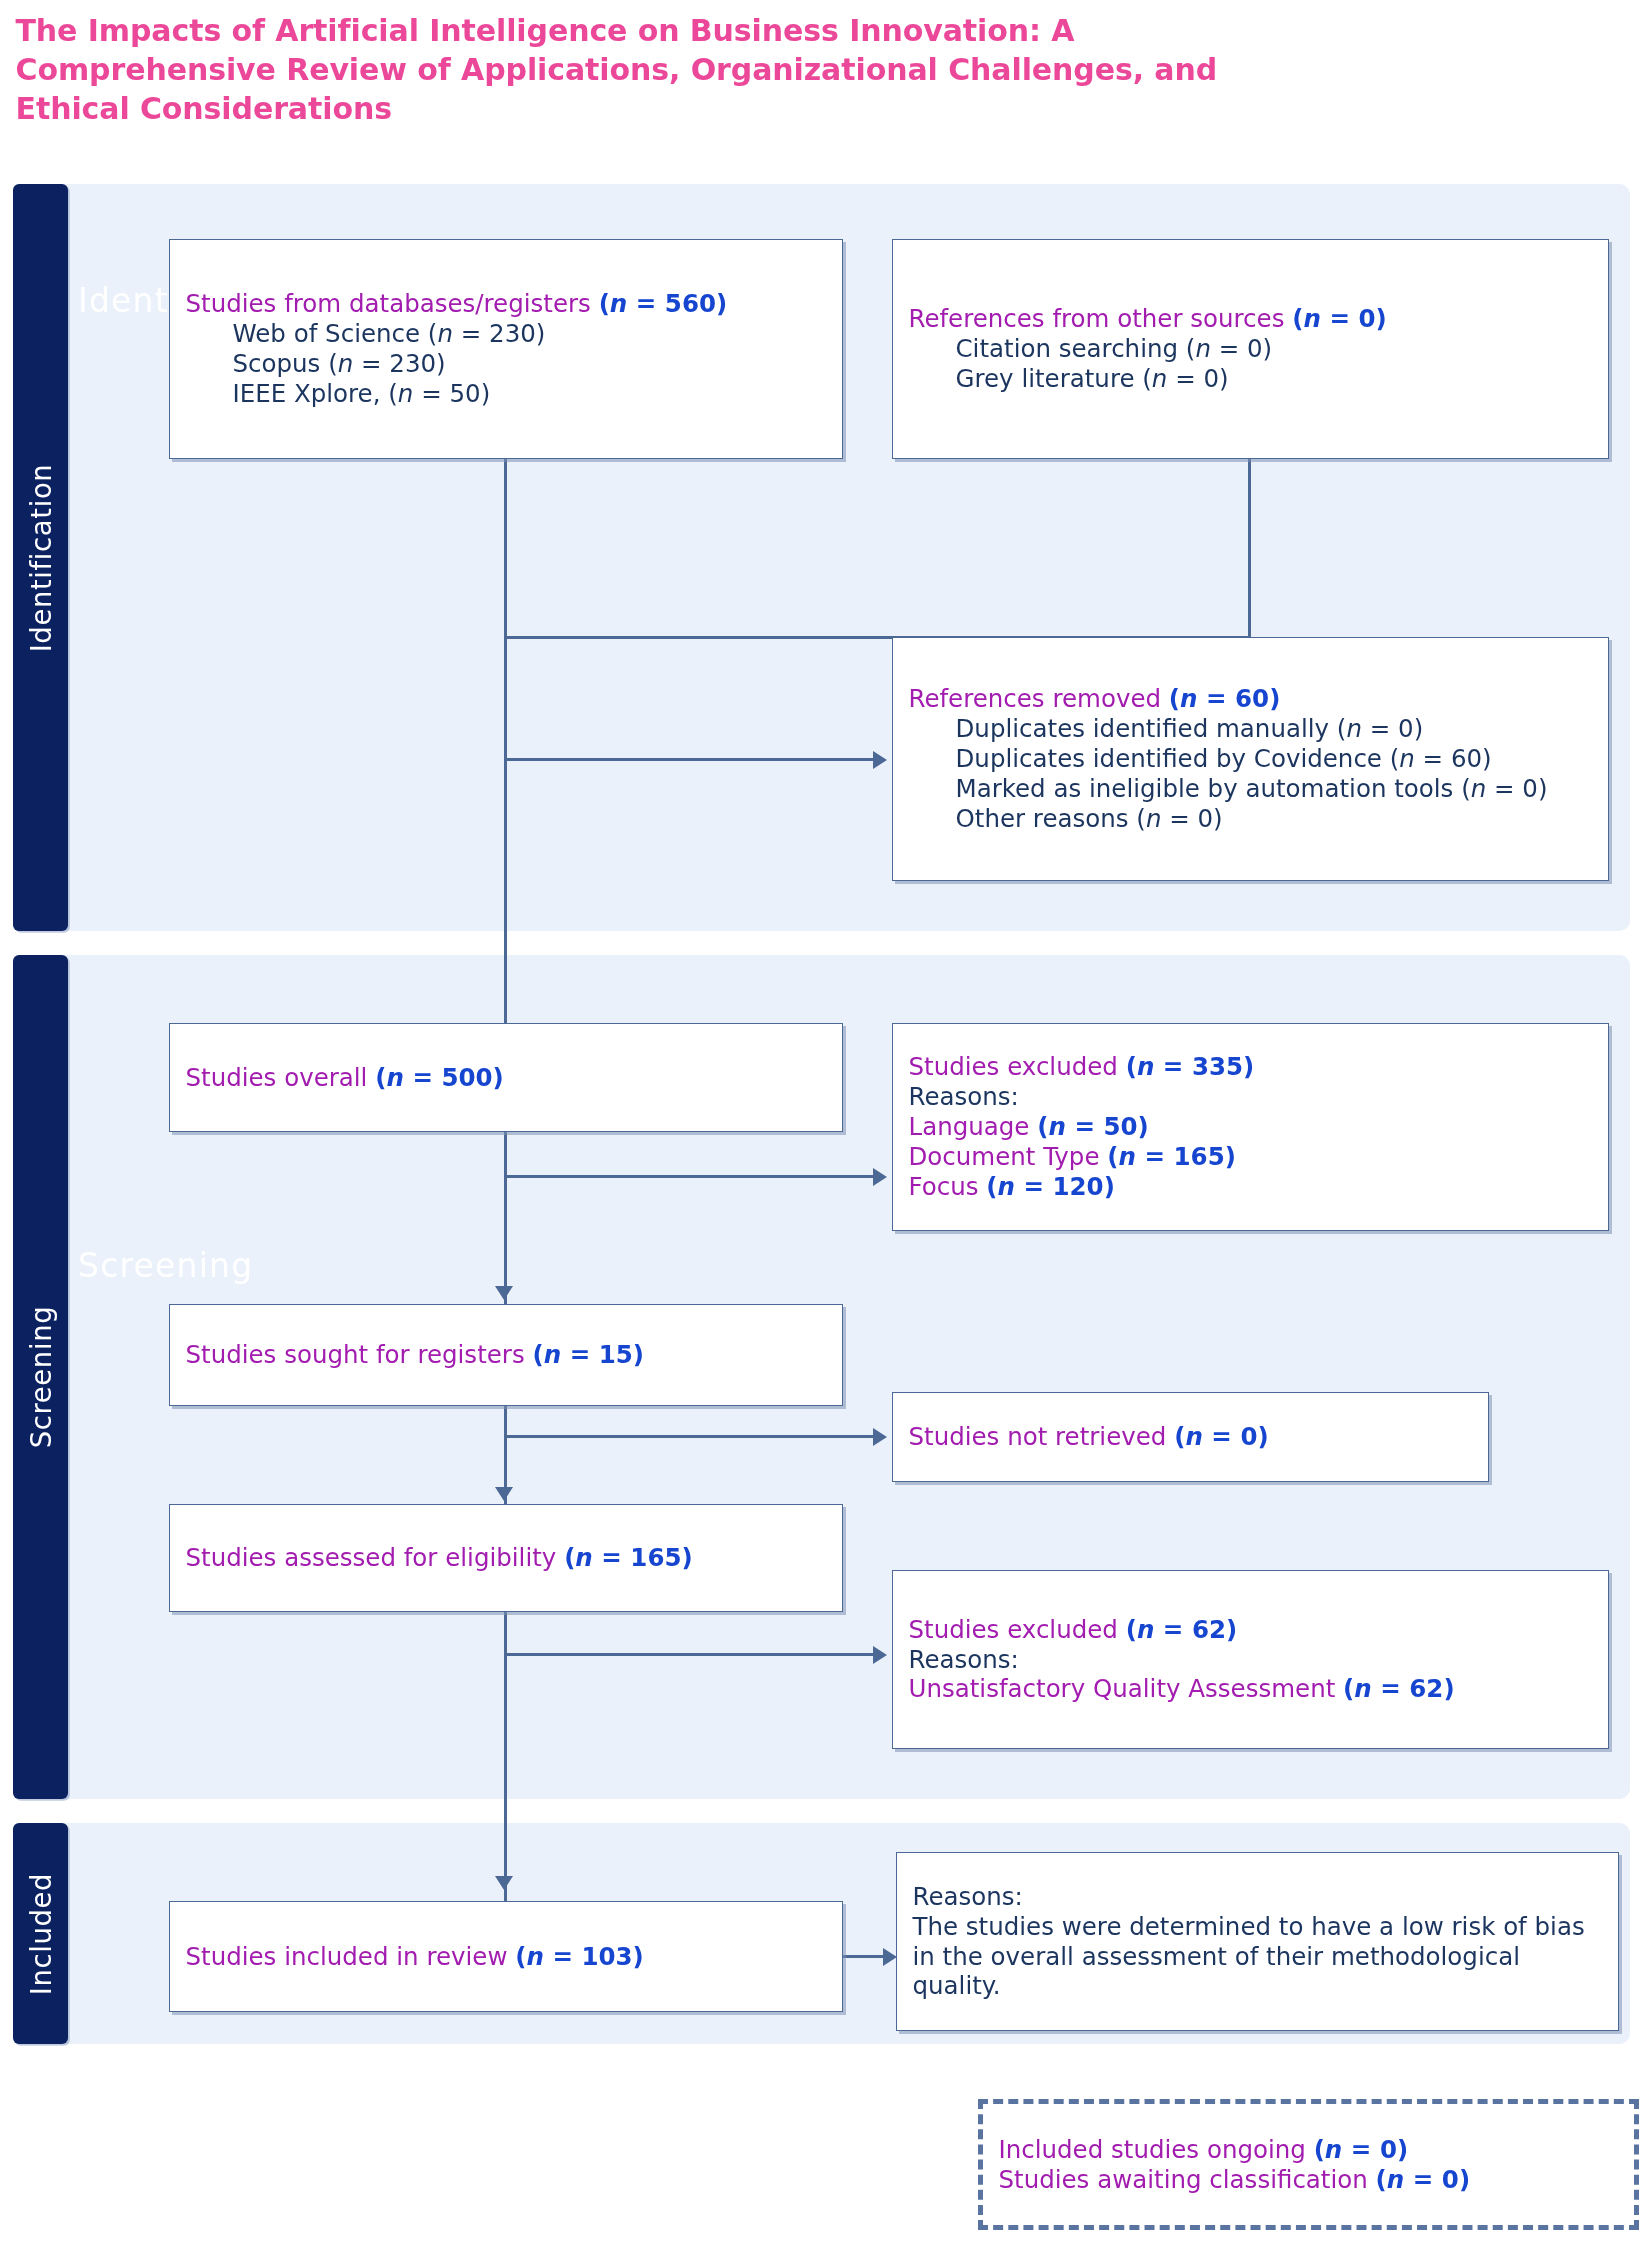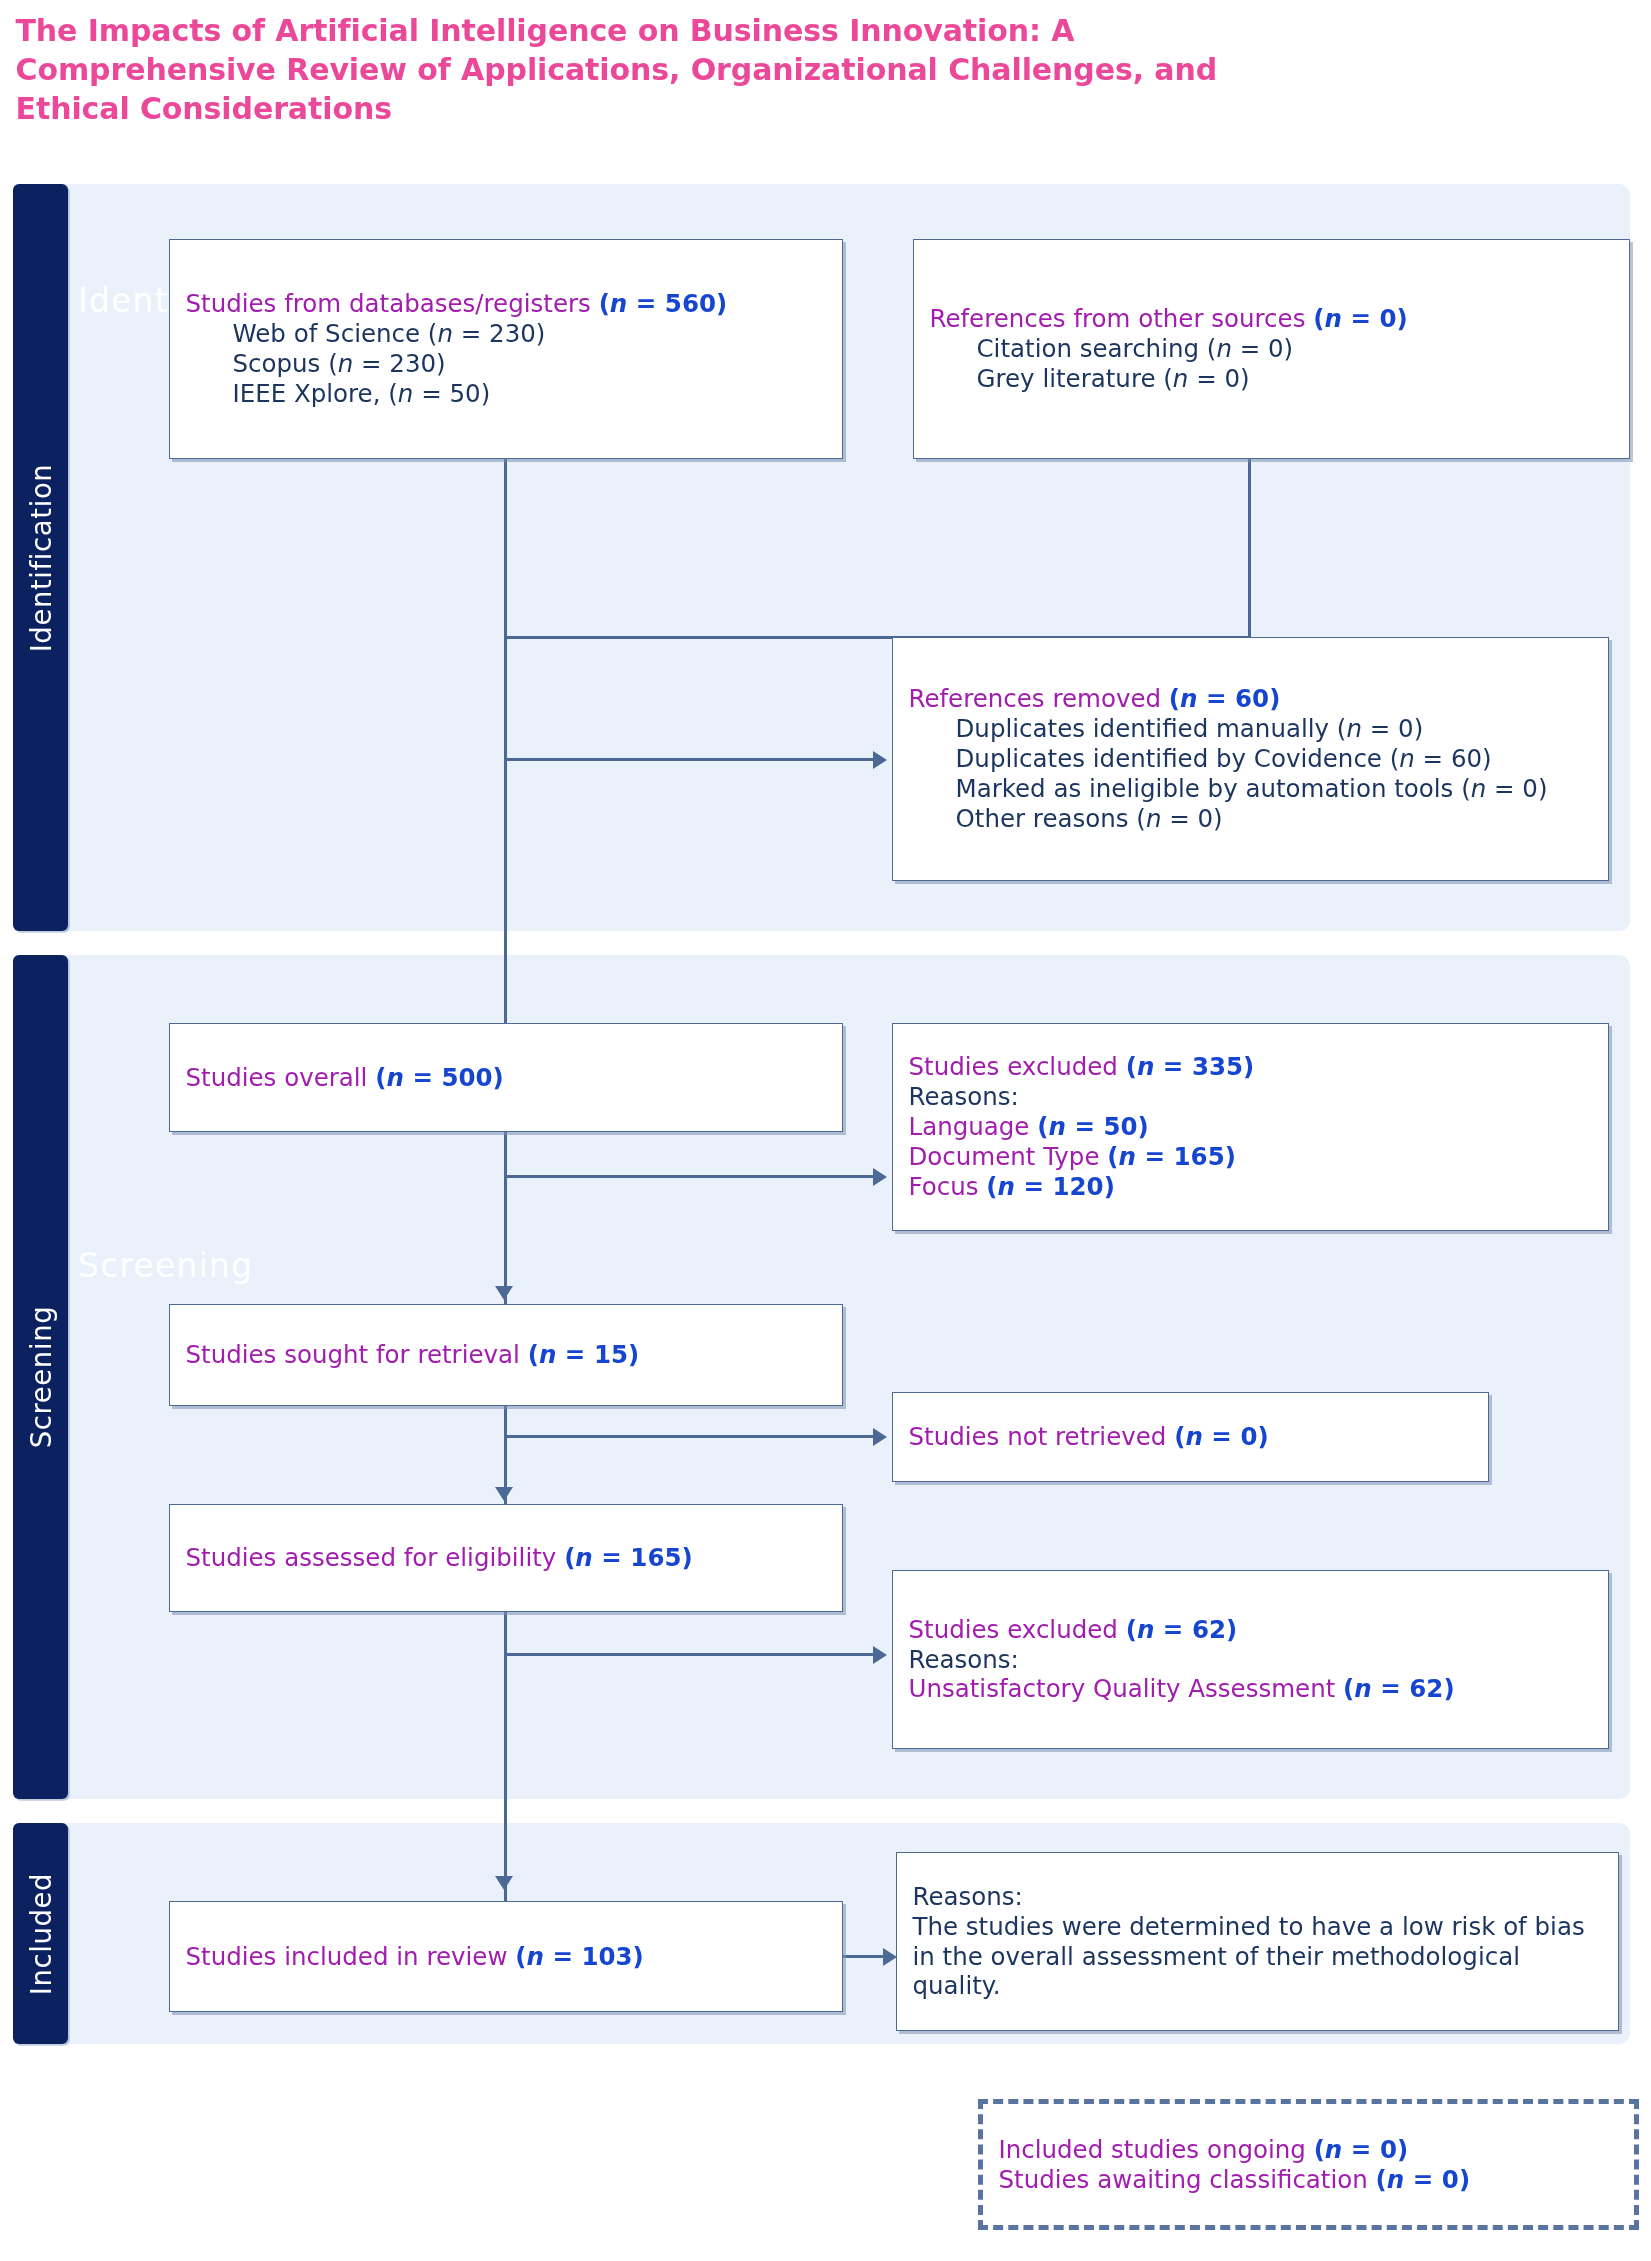--- a/index.html
+++ b/index.html
@@ -107,21 +107,21 @@
   }
   .nb i, .plain i {
     font-style: italic;
   }
   .plain {
     color: #a21caf;
   }
 
   
   .box-db        { left: 169px;  top: 239px;  width: 674px; height: 220px; }
-  .box-other     { left: 892px; top: 239px;  width: 717px; height: 220px; margin-left: 21px; }
+  .box-other     { left: 892px; top: 239px;  width: 717px; height: 220px; }
   .box-removed   { left: 892px; top: 637px; width: 717px; height: 244px; }
   .box-screened  { left: 169px;  top: 1023px; width: 674px; height: 109px; }
   .box-excl1     { left: 892px; top: 1023px; width: 717px; height: 208px; }
   .box-sought    { left: 169px;  top: 1304px; width: 674px; height: 102px; }
   .box-notret    { left: 892px; top: 1392px; width: 597px; height: 90px; }
   .box-assessed  { left: 169px;  top: 1504px; width: 674px; height: 108px; }
   .box-excl2     { left: 892px; top: 1570px; width: 717px; height: 179px; }
   .box-included  { left: 169px;  top: 1901px; width: 674px; height: 111px; }
   .box-reasons   { left: 896px; top: 1852px; width: 723px; height: 179px; }
 
@@ -276,21 +276,21 @@
     <div class="bx-line flat">
       <span class="plain">Focus</span>
       <span class="nb">(<i>n</i> = 120)</span>
     </div>
   </div>
 </div>
 
 <div class="nbox box-sought">
   <div class="nbox-inner">
     <div class="bx-line">
-      <span class="plain">Studies sought for retrieval</span>
+      <span class="plain">Studies sought for registers</span>
       <span class="nb">(<i>n</i> = 15)</span>
     </div>
   </div>
 </div>
 
 <div class="nbox box-notret">
   <div class="nbox-inner">
     <div class="bx-line">
       <span class="plain">Studies not retrieved</span>
       <span class="nb">(<i>n</i> = 0)</span>

